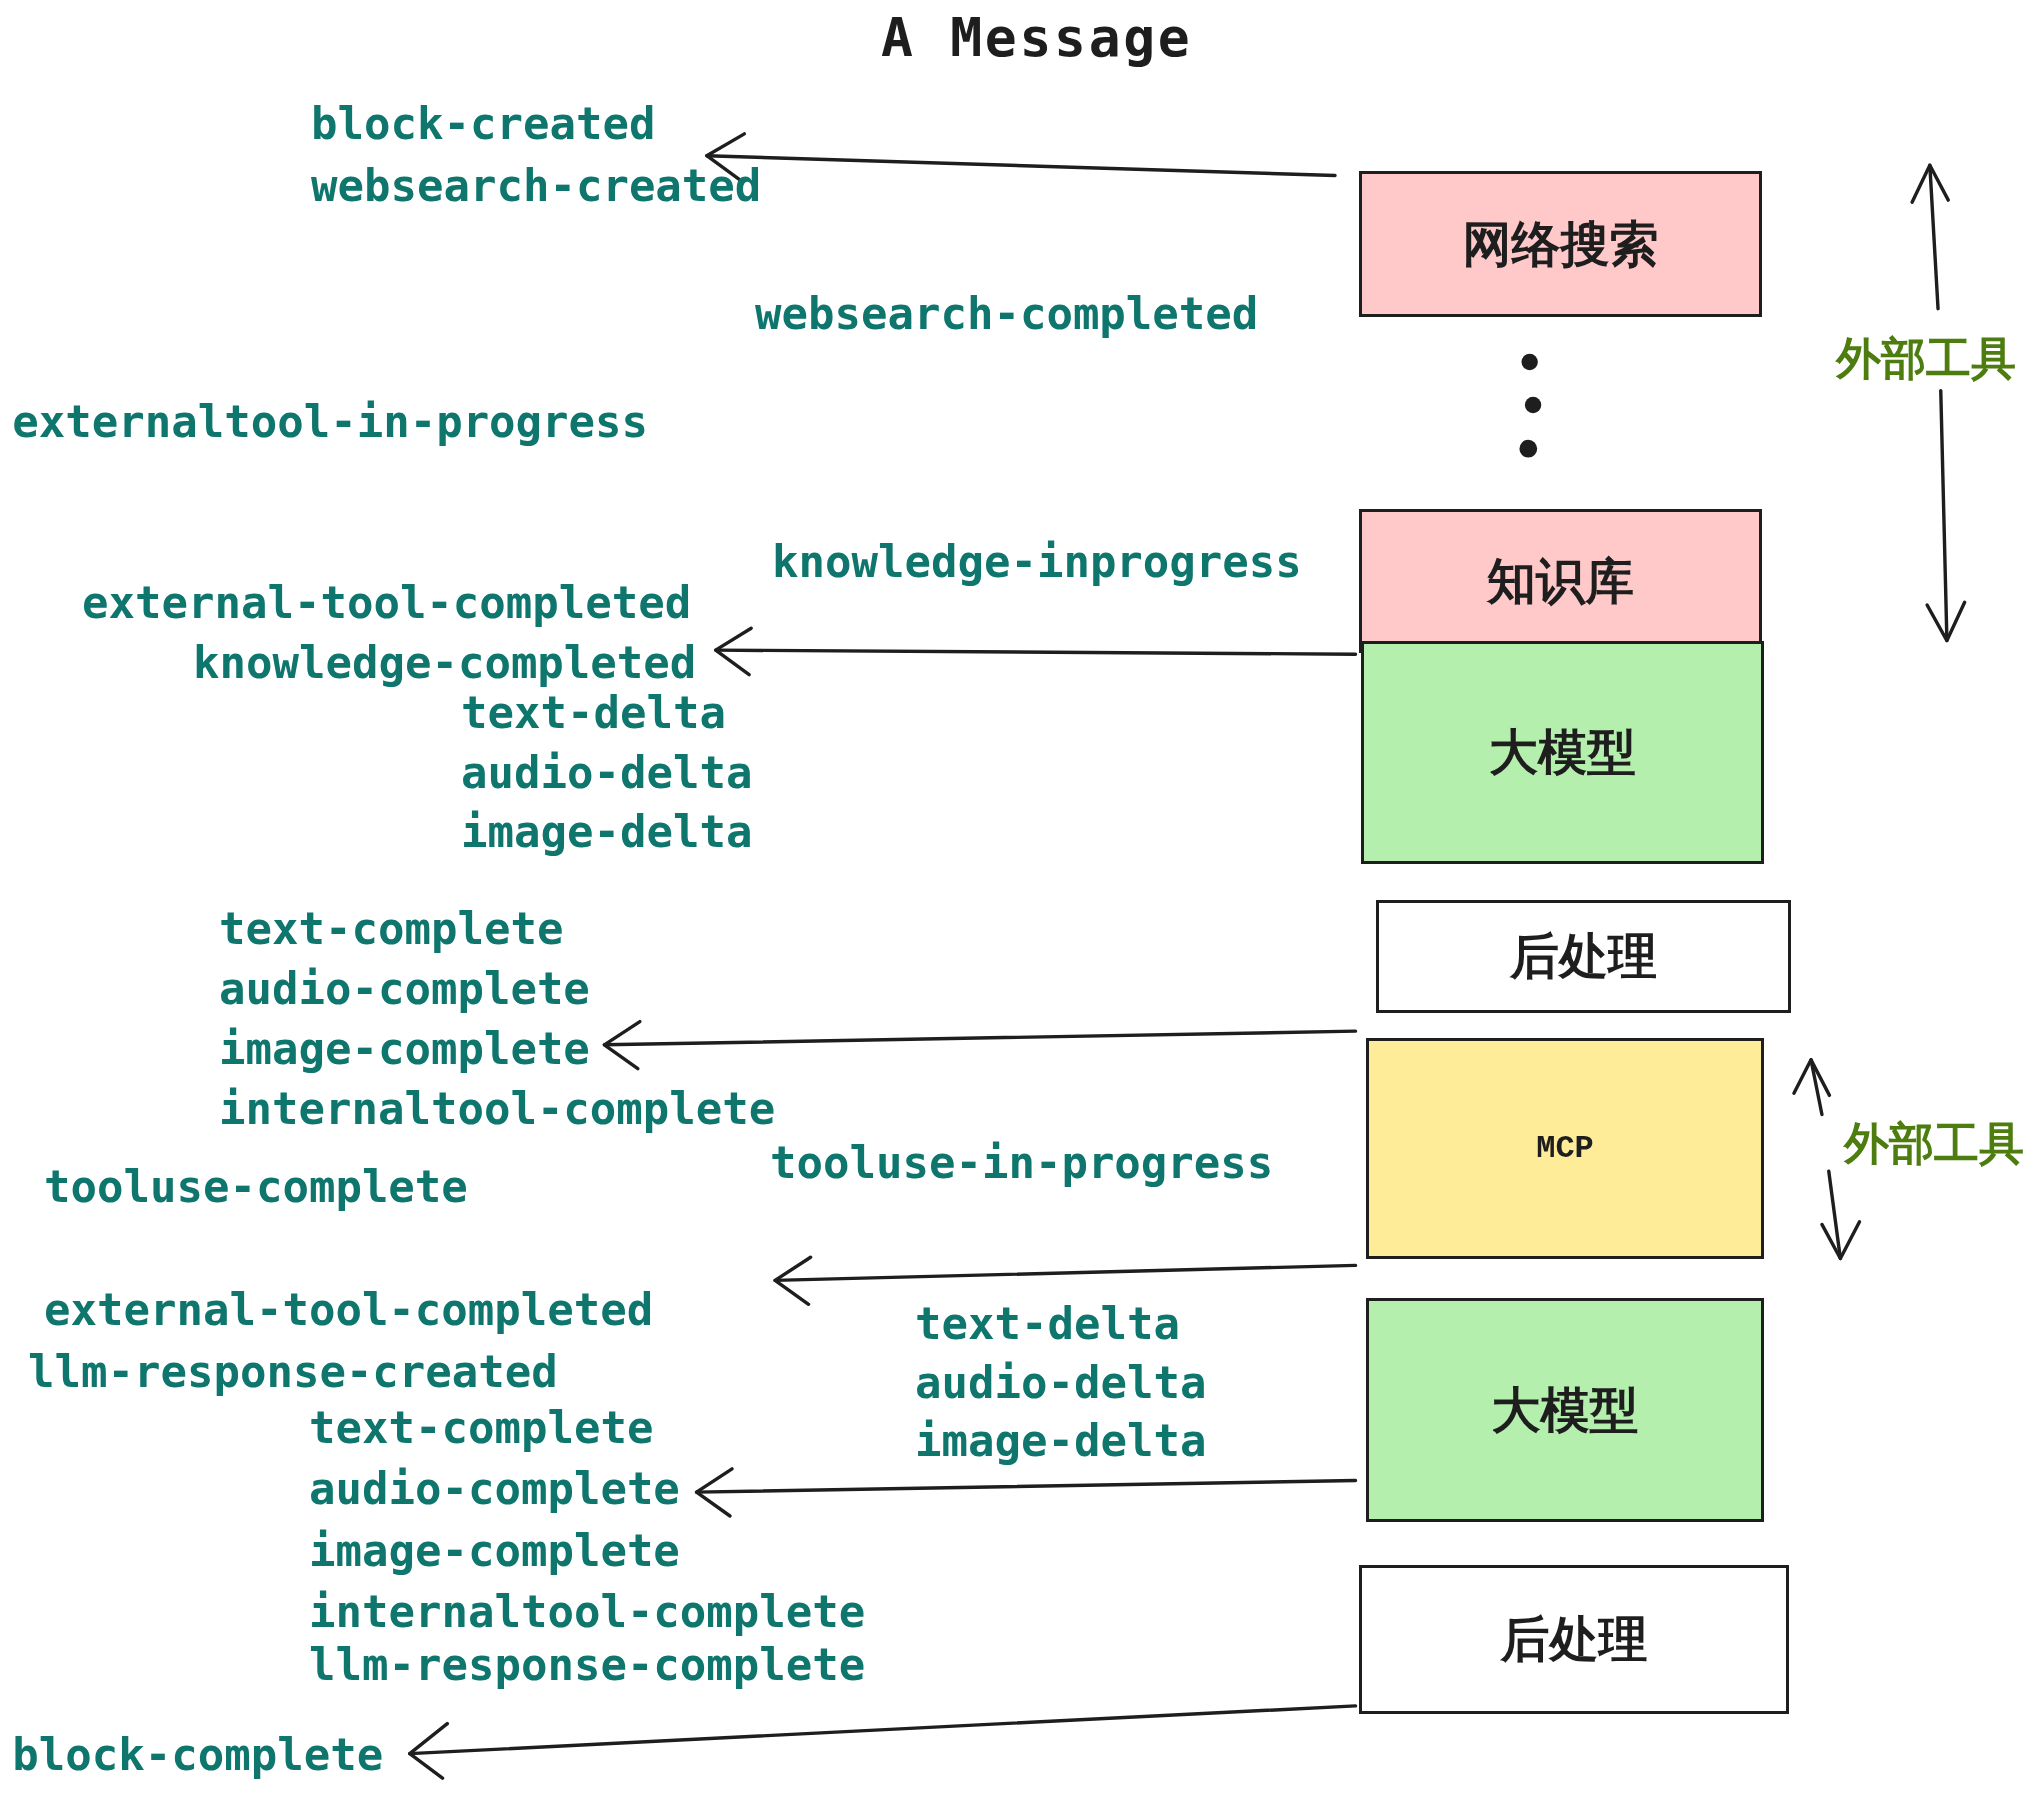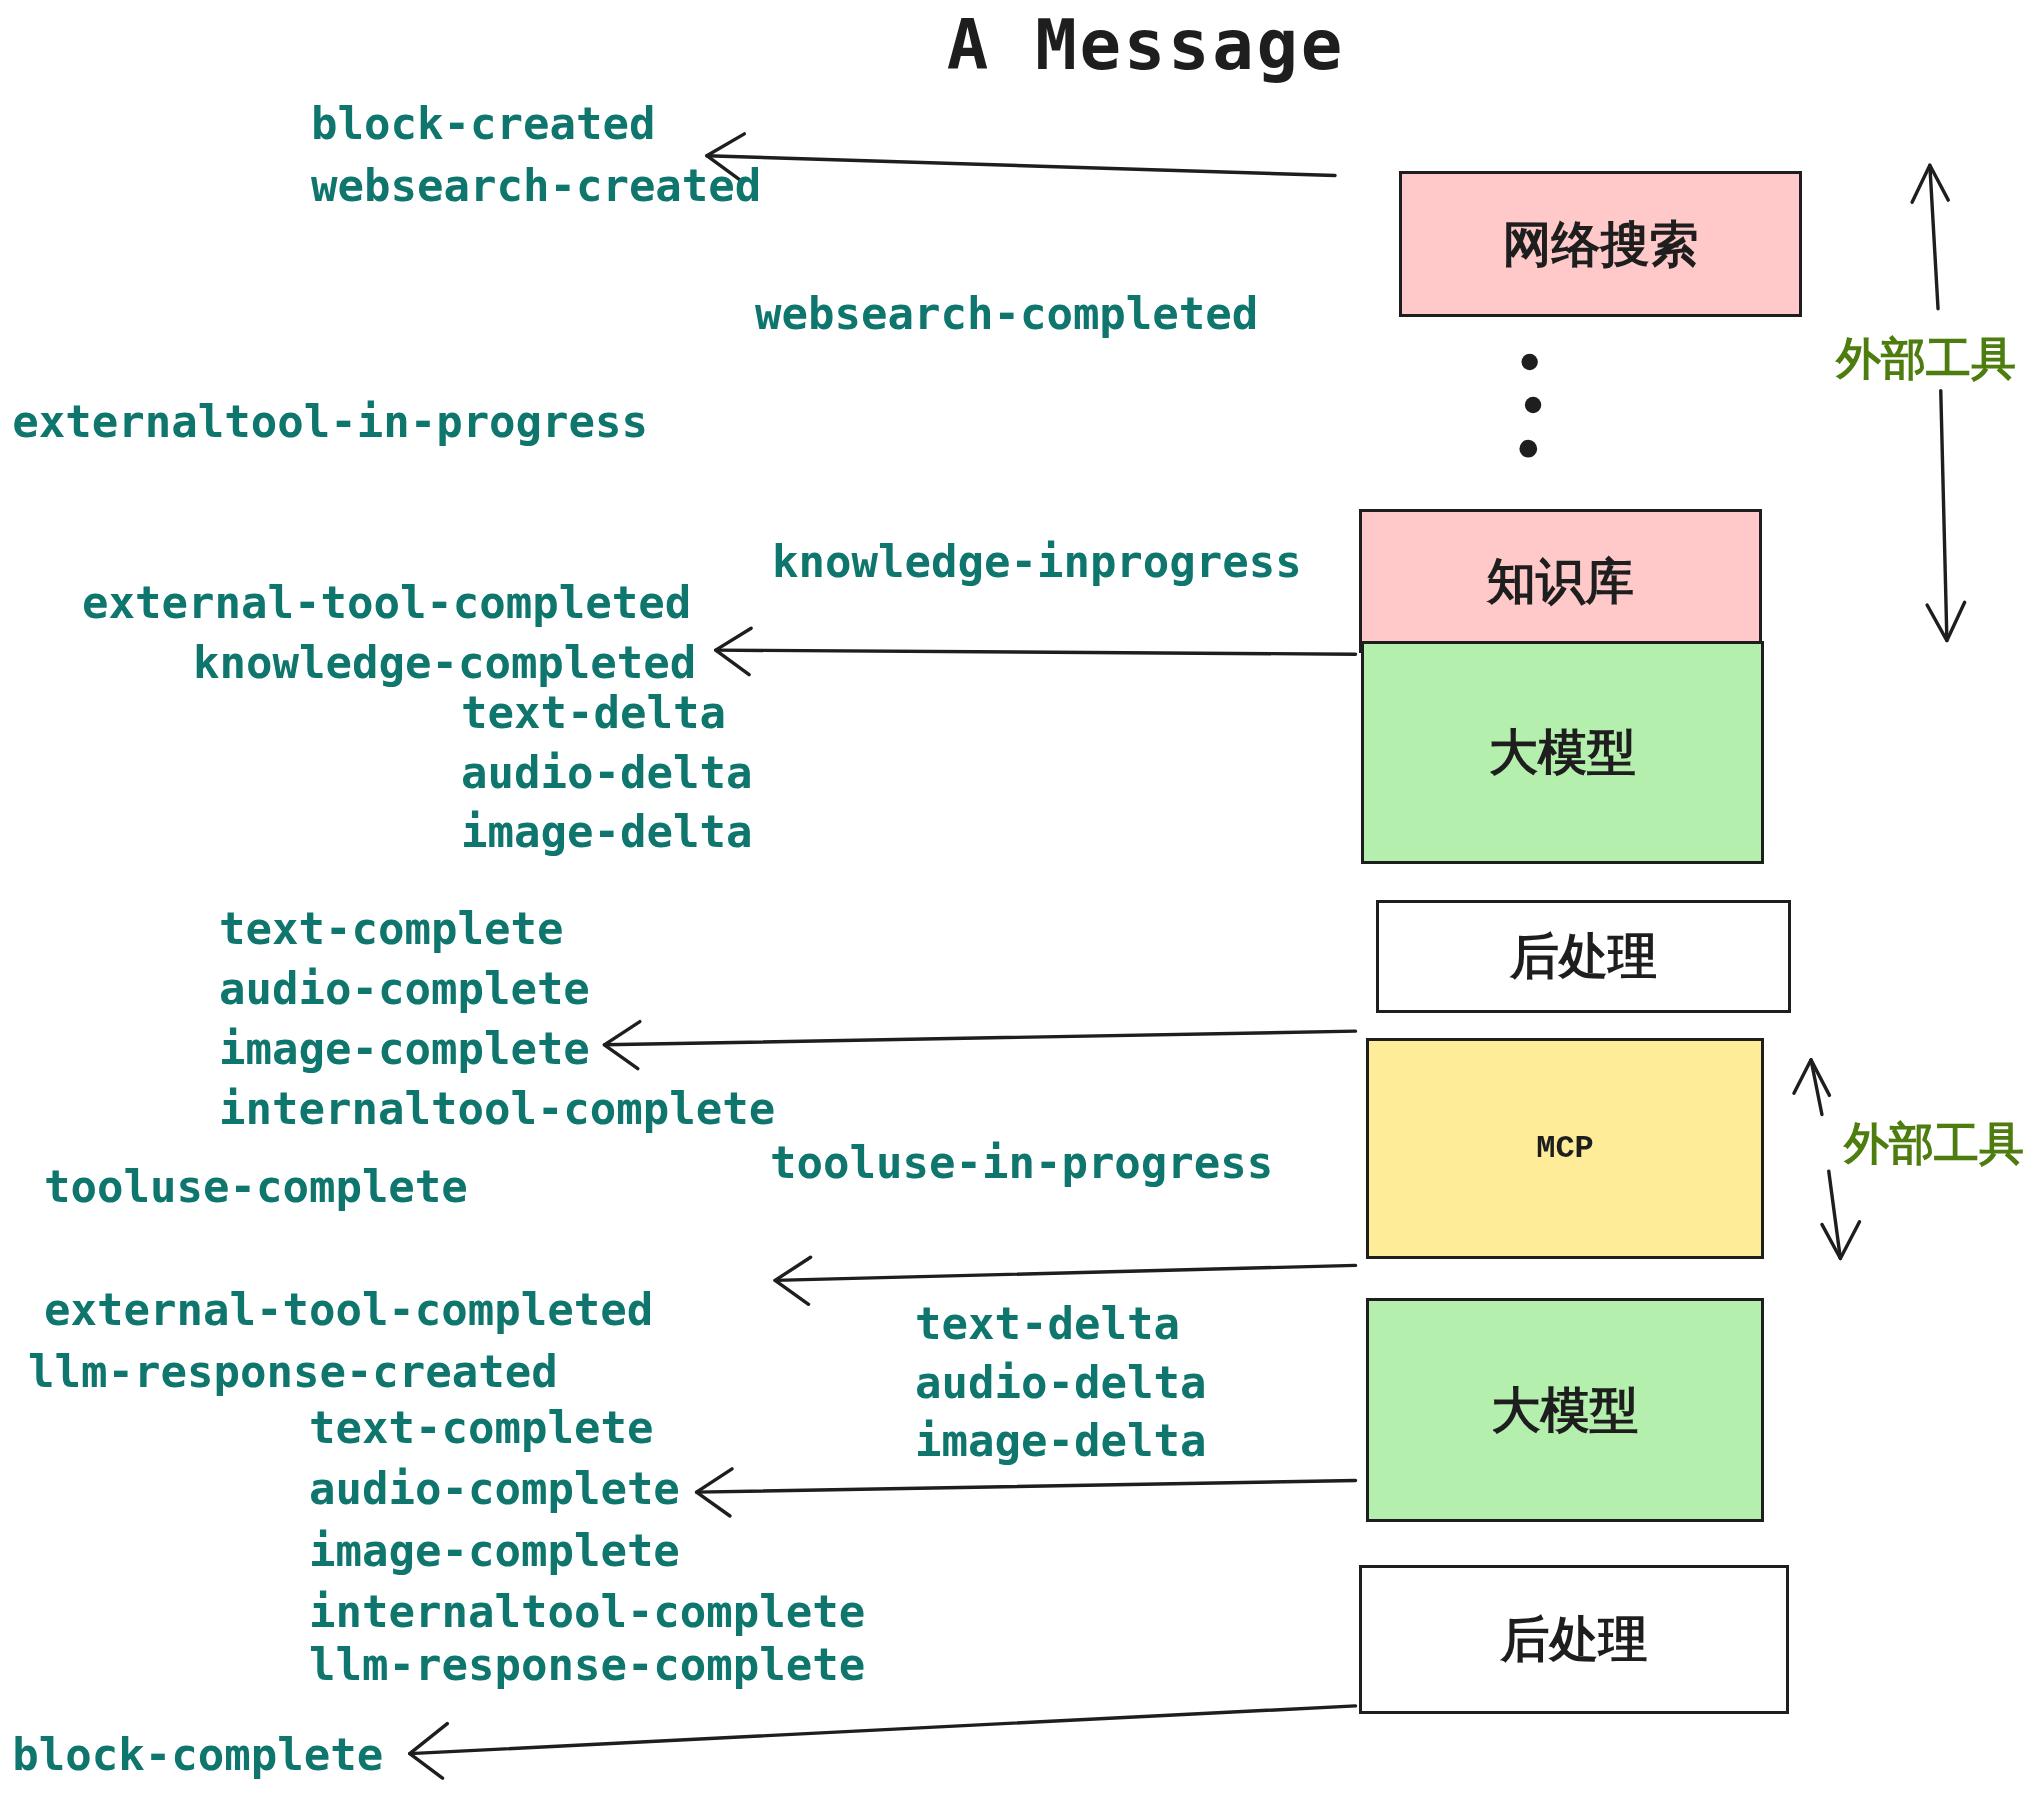--- a/index.html
+++ b/index.html
@@ -6,22 +6,22 @@
   #canvas{position:relative;width:2035px;height:1796px;background:#ffffff;overflow:hidden;
           font-family:"DejaVu Sans Mono", monospace;color:#1e1e1e;}
   #arrows{position:absolute;left:0;top:0;z-index:0;}
   .ev{position:absolute;font-family:"DejaVu Sans Mono", monospace;font-weight:bold;
       font-size:44px;line-height:1;white-space:nowrap;color:#0f766e;z-index:1;}
   .box{position:absolute;border:3.4px solid #1e1e1e;display:flex;align-items:center;
        justify-content:center;z-index:1;box-sizing:border-box;}
   .box-label{font-family:"DejaVu Sans", sans-serif;font-weight:bold;font-size:49px;
              line-height:1;color:#1e1e1e;white-space:nowrap;}
   .box-label.mono{font-family:Liberation Mono, monospace;font-size:32px;text-align:center;}
-  .title{position:absolute;left:881px;top:11px;width:464px;text-align:right;
-         font-family:"DejaVu Sans Mono", monospace;font-weight:bold;font-size:69px;
+  .title{position:absolute;left:881px;top:11px;width:464px;text-align:left;
+         font-family:"DejaVu Sans Mono", monospace;font-weight:bold;font-size:53px;
          letter-spacing:2.7px;line-height:1;z-index:1;}
   .side-label{position:absolute;font-family:"DejaVu Sans", sans-serif;font-weight:bold;
               font-size:45px;line-height:1;white-space:nowrap;z-index:1;color:#4d7c0f;}
 </style>
 </head>
 <body>
 
 <div id="canvas">
 
   <svg id="arrows" width="2035" height="1796" viewBox="0 0 2980 2630" fill="none" stroke="#1e1e1e" stroke-width="5" stroke-linecap="round" stroke-linejoin="round">
@@ -104,21 +104,21 @@
   <div class="ev" style="left:915px;top:1302px">text-delta</div>
   <div class="ev" style="left:915px;top:1361px">audio-delta</div>
   <div class="ev" style="left:915px;top:1419px">image-delta</div>
   <div class="ev" style="left:309px;top:1406px">text-complete</div>
   <div class="ev" style="left:309px;top:1467px">audio-complete</div>
   <div class="ev" style="left:309px;top:1529px">image-complete</div>
   <div class="ev" style="left:309px;top:1590px">internaltool-complete</div>
   <div class="ev" style="left:309px;top:1643px">llm-response-complete</div>
   <div class="ev" style="left:12.3px;top:1733px">block-complete</div>
 
-  <div class="box" style="left: 1359px; top: 171px; width: 403px; height: 146px; background: rgb(255, 201, 201); margin-left: 40px;">
+  <div class="box" style="left: 1359px; top: 171px; width: 403px; height: 146px; background: rgb(255, 201, 201);">
     <span class="box-label">网络搜索</span>
   </div>
 
   <div class="box" style="left: 1359px; top: 509px; width: 403px; height: 144px; background: rgb(255, 201, 201);">
     <span class="box-label">知识库</span>
   </div>
 
   <div class="box" style="left: 1361px; top: 641px; width: 403px; height: 223px; background: rgb(180, 239, 174);">
     <span class="box-label">大模型</span>
   </div>

